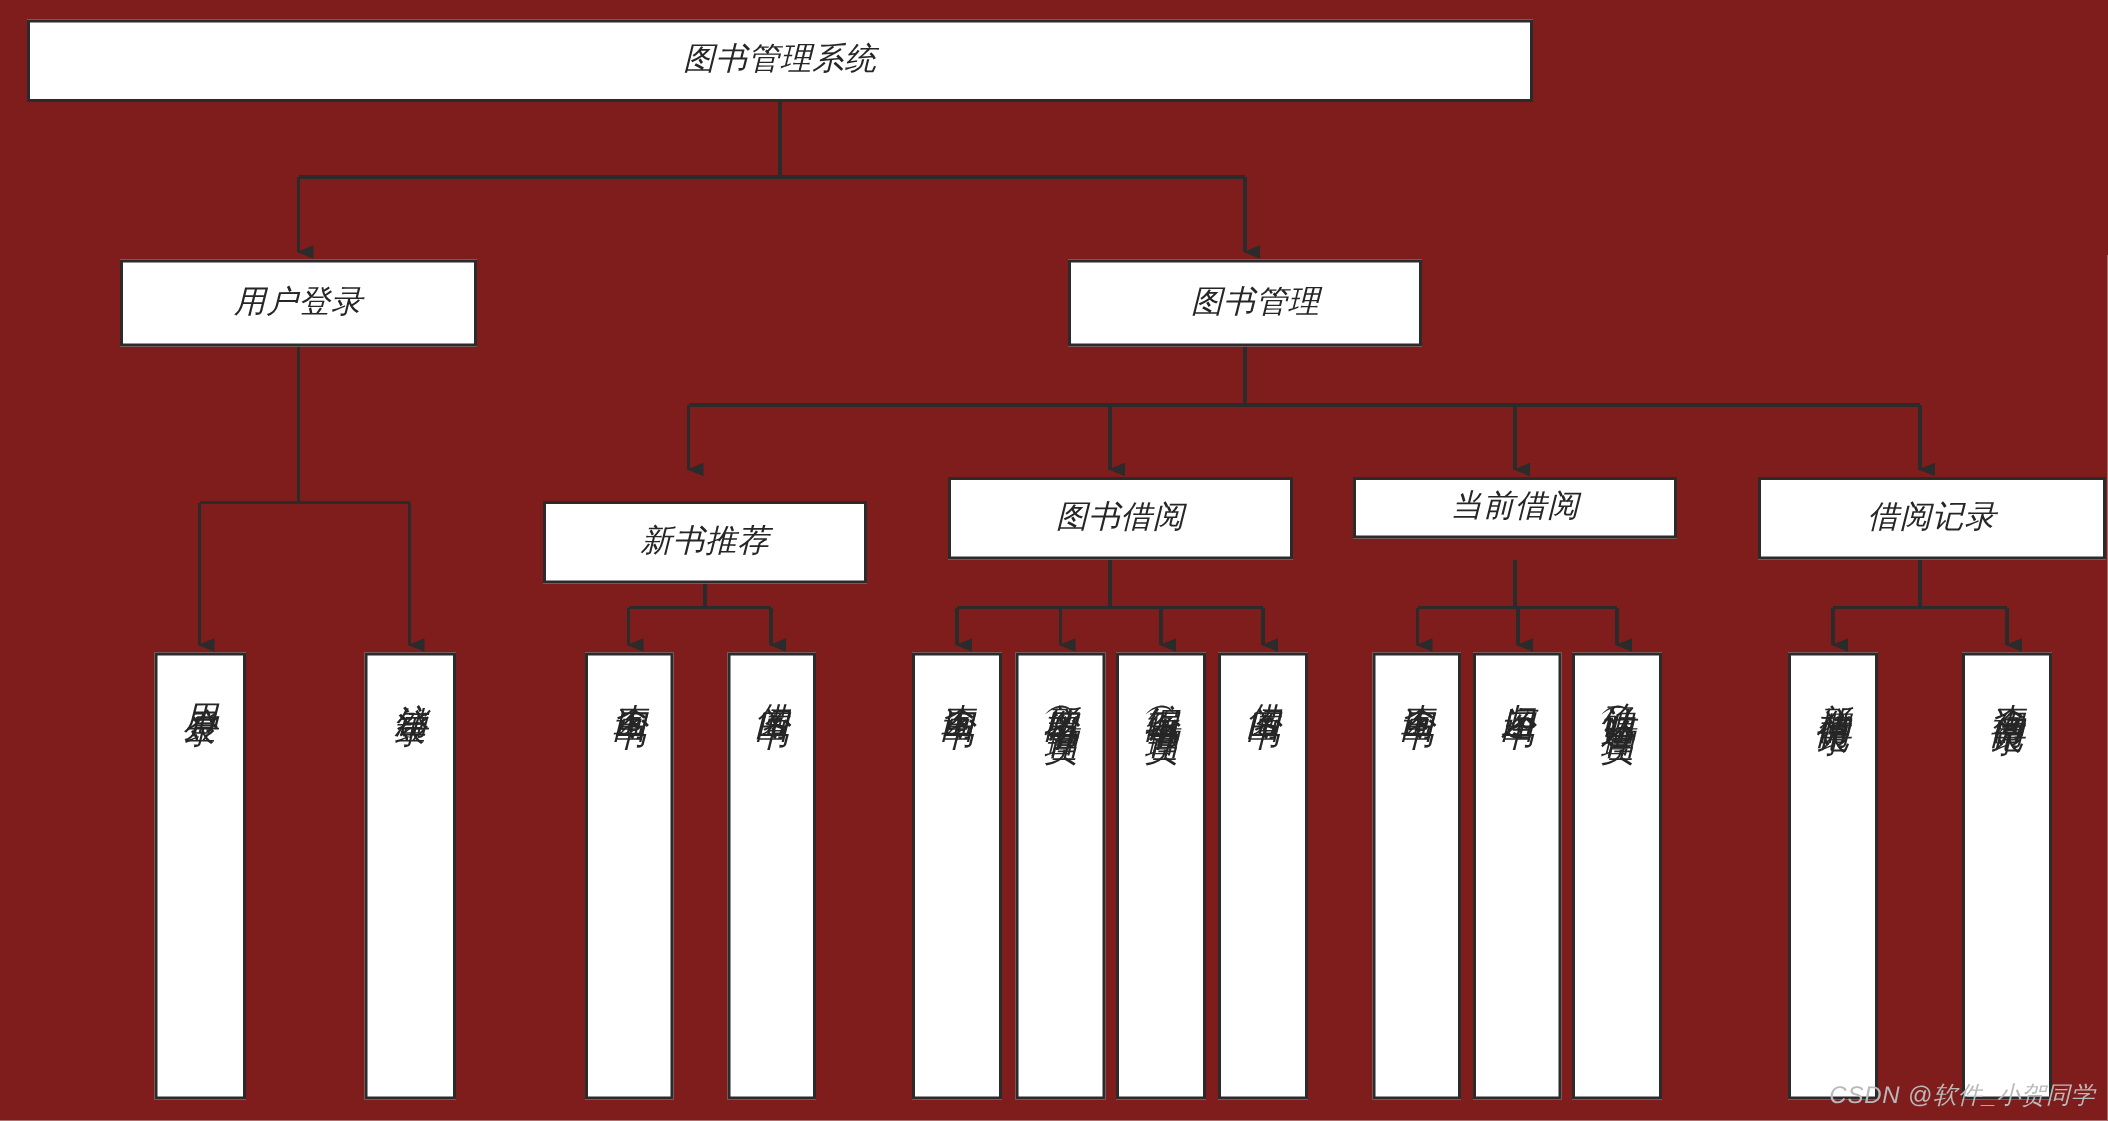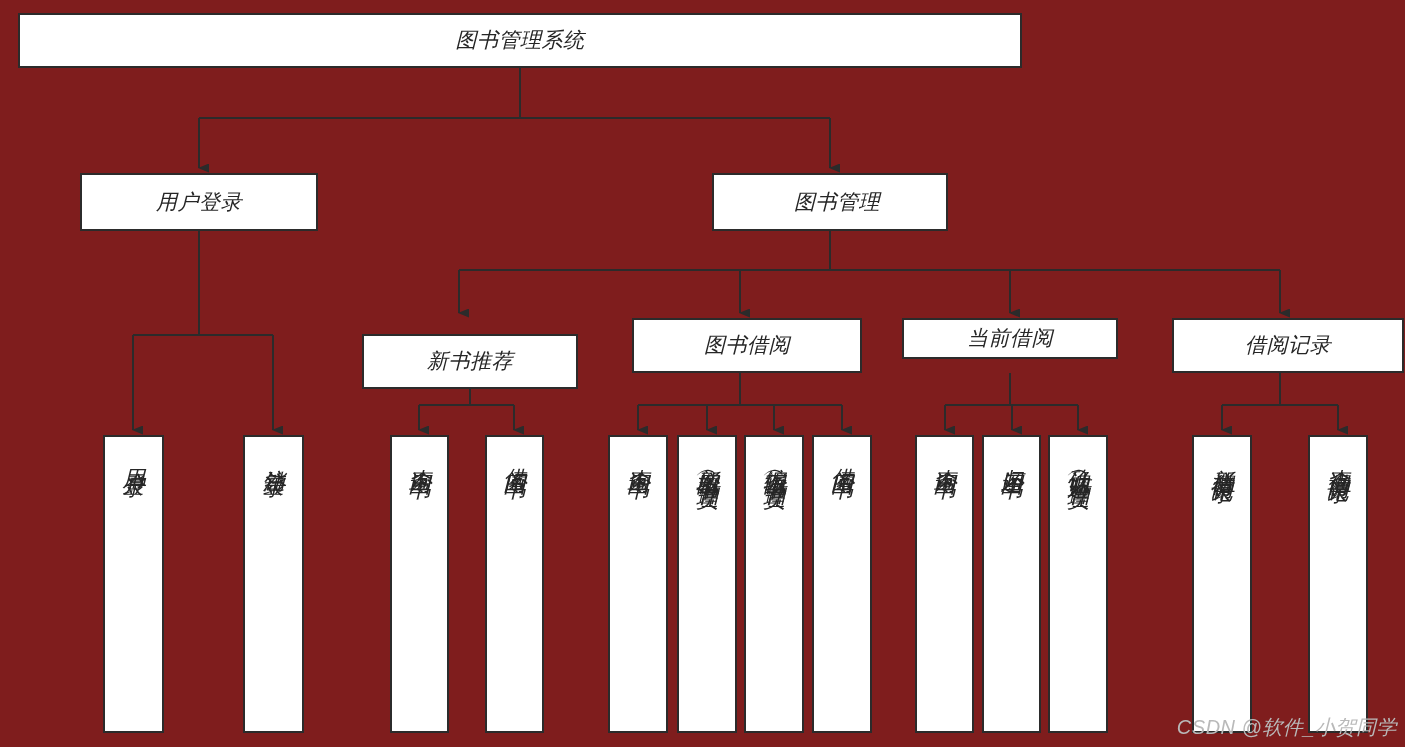--- a/index.html
+++ b/index.html
@@ -59,21 +59,21 @@
     writing-mode: vertical-rl;
     text-orientation: upright;
     font-size: 22px;
     letter-spacing: 3px;
     line-height: 1;
   }
   #watermark {
     position: absolute;
     right: 8px;
     bottom: 6px;
-    font-size: 20px;
+    font-size: 16px;
     color: #b9b9b9;
     letter-spacing: 0.5px;
     white-space: nowrap;
     pointer-events: none;
   }
 </style>
 </head>
 <body>
 
 <div id="diagram-root">

